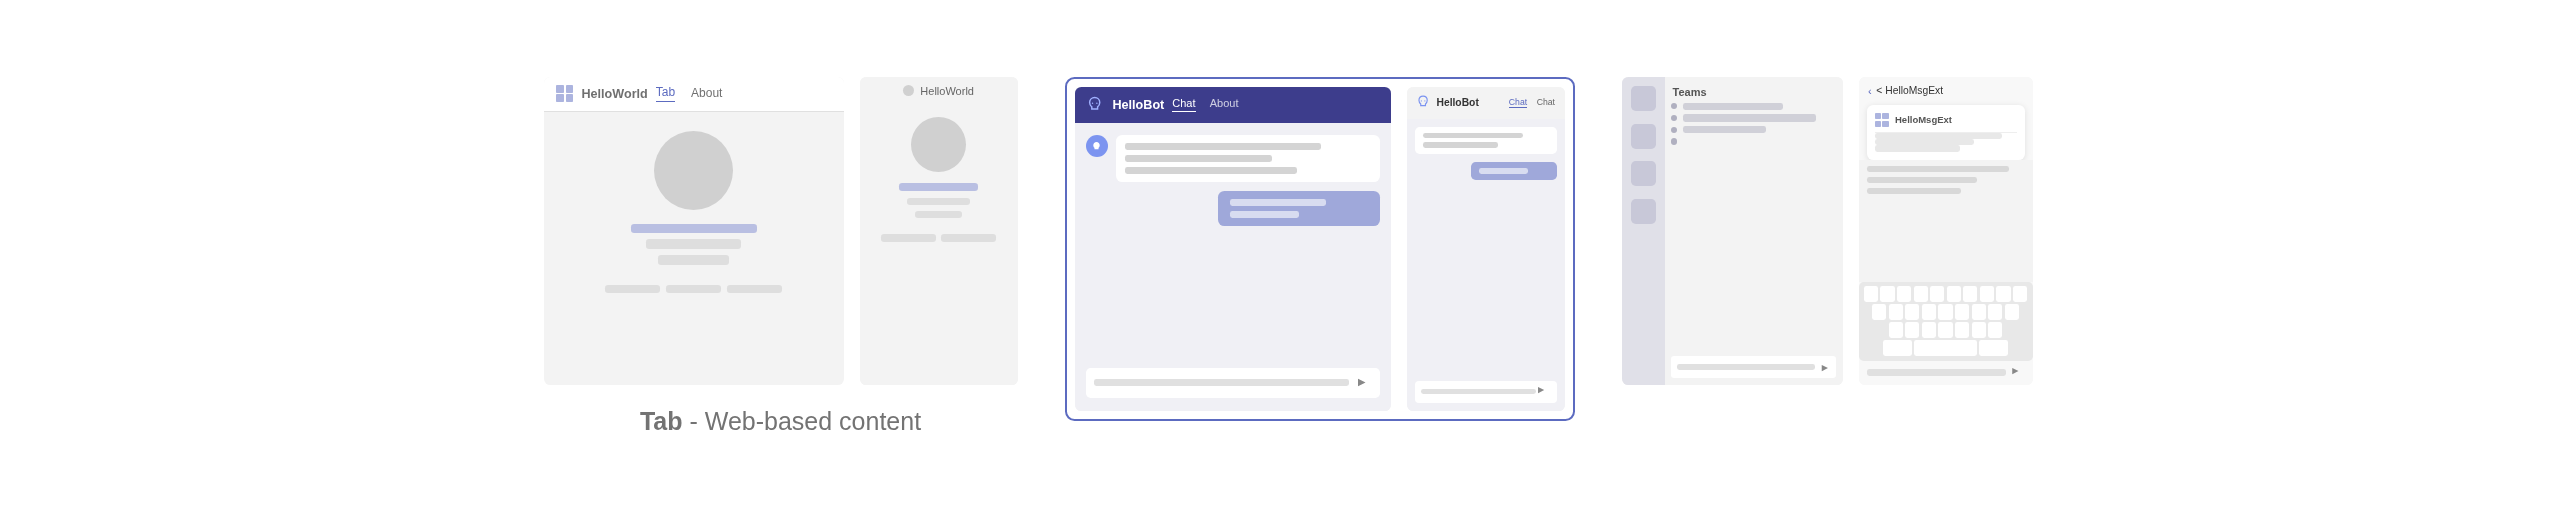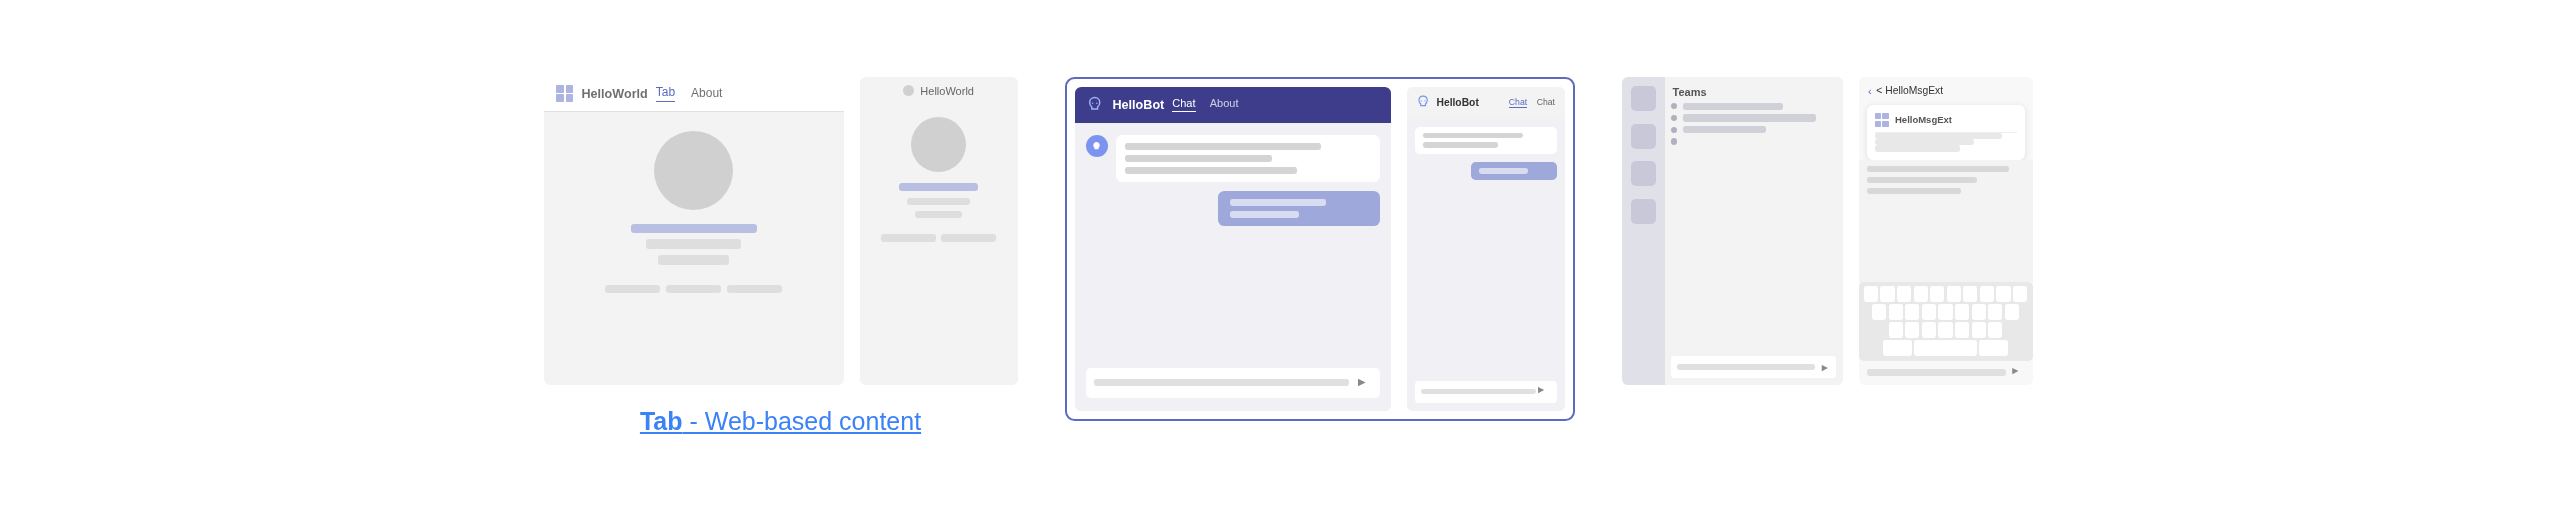--- a/index.html
+++ b/index.html
@@ -24,24 +24,23 @@
 
     
     .section {
       display: flex;
       flex-direction: column;
       align-items: center;
       gap: 22px;
     }
     .section-label {
       font-size: 25px;
-      color: #3b82f6;
+      color: #737373;
       text-align: center;
       white-space: nowrap;
-      text-decoration: underline;
     }
     .section-label strong {
       font-weight: 700;
     }
 
     
     .mockup-row {
       display: flex;
       gap: 16px;
       align-items: flex-start;

